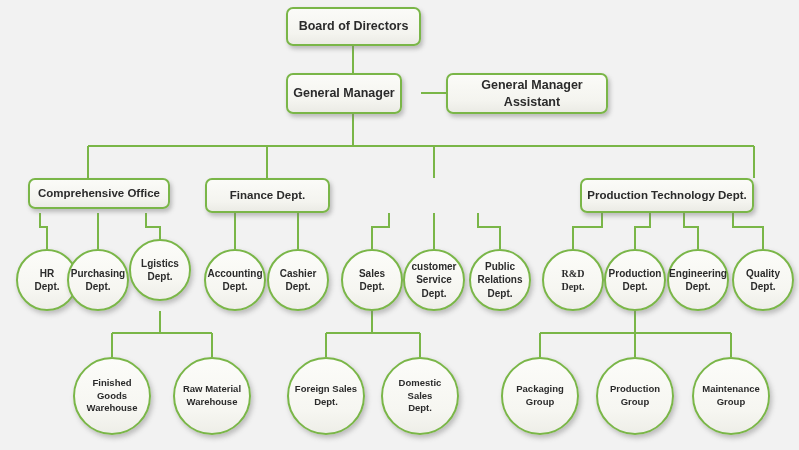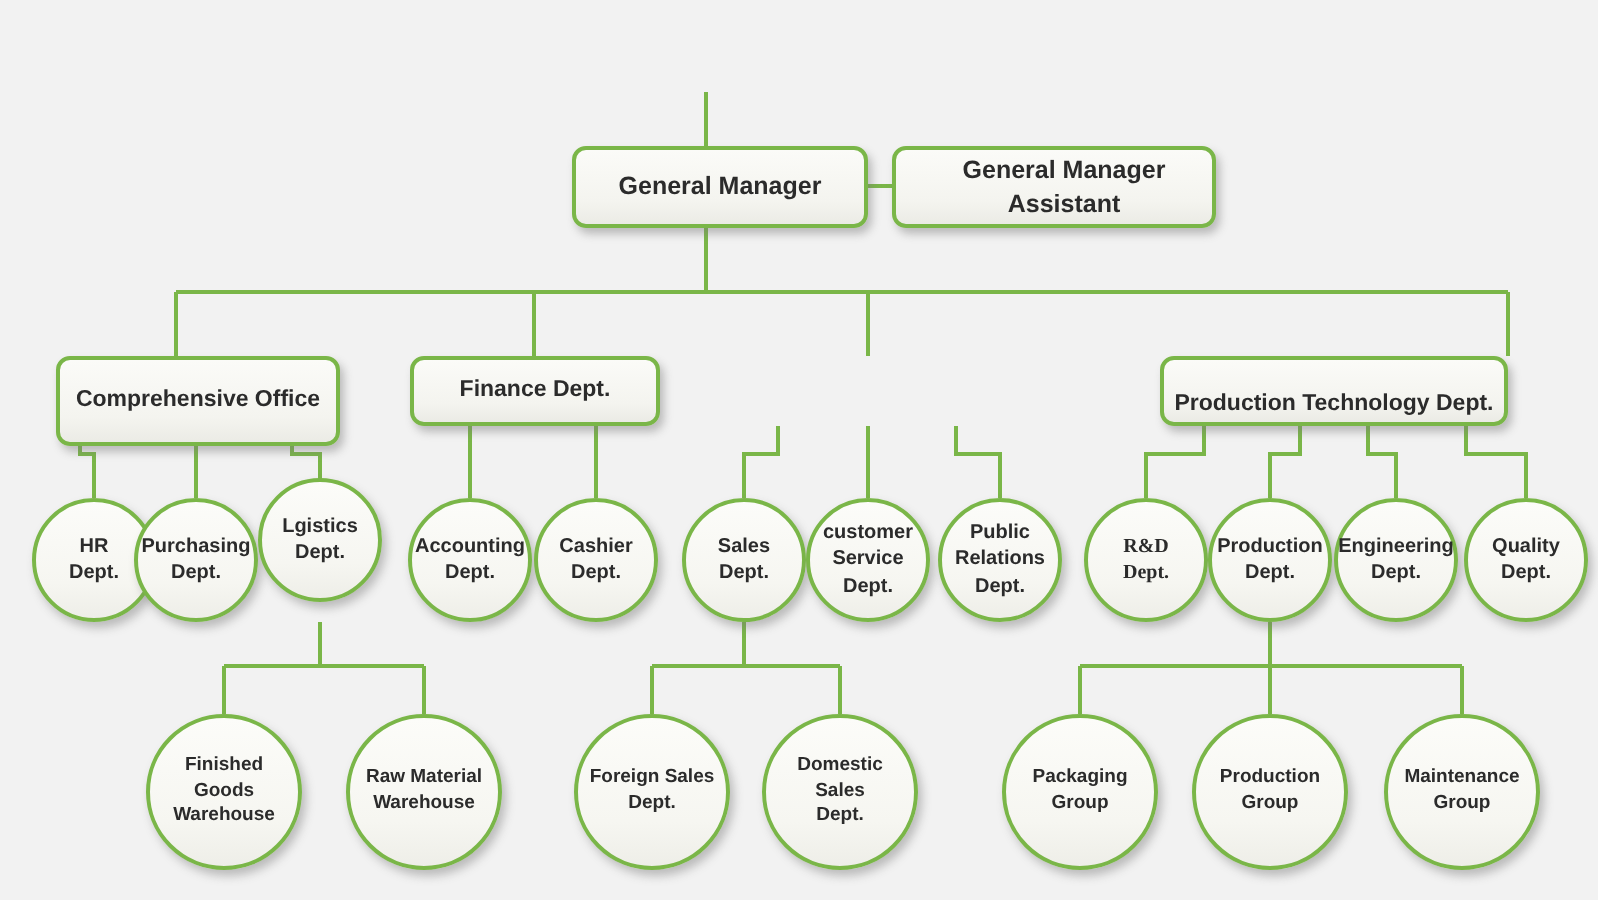--- a/index.html
+++ b/index.html
@@ -96,39 +96,42 @@
       <path d="M420 333 L420 357"></path>
 
       <path d="M635 311 L635 333"></path>
       <path d="M540 333 L731 333"></path>
       <path d="M540 333 L540 357"></path>
       <path d="M635 333 L635 357"></path>
       <path d="M731 333 L731 357"></path>
     </g>
   </svg>
 
-
-  <div class="node box lvl1" style="left:286px;top:73px;width:148px;height:41px;">
+  <div class="node box lvl1" style="left:286px;top:7px;width:135px;height:39px;">
+    <span class="label">Board of Directors</span>
+  </div>
+
+  <div class="node box lvl1" style="left:286px;top:73px;width:116px;height:41px;">
     <span class="label">General Manager</span>
   </div>
 
   <div class="node box lvl1" style="left:446px;top:73px;width:162px;height:41px;padding-left:10px;">
     <span class="label">General Manager Assistant</span>
   </div>
 
-  <div class="node box lvl2" style="left:28px;top:178px;width:142px;height:45px;">
+  <div class="node box lvl2" style="left:28px;top:178px;width:142px;height:31px;">
     <span class="label">Comprehensive Office</span>
   </div>
 
   <div class="node box lvl2" style="left:205px;top:178px;width:125px;height:35px;">
     <span class="label">Finance Dept.</span>
   </div>
 
 
-  <div class="node box lvl2" style="left:580px;top:178px;width:174px;height:35px;align-items:flex-end;">
+  <div class="node box lvl2" style="left:580px;top:178px;width:174px;height:35px;">
     <span class="label">Production Technology Dept.</span>
   </div>
 
   <div class="node circle lvl3" style="left:16px;top:249px;width:62px;height:62px;">
     <span class="label">HR
 Dept.</span>
   </div>
 
   <div class="node circle lvl3" style="left:67px;top:249px;width:62px;height:62px;">
     <span class="label">Purchasing

